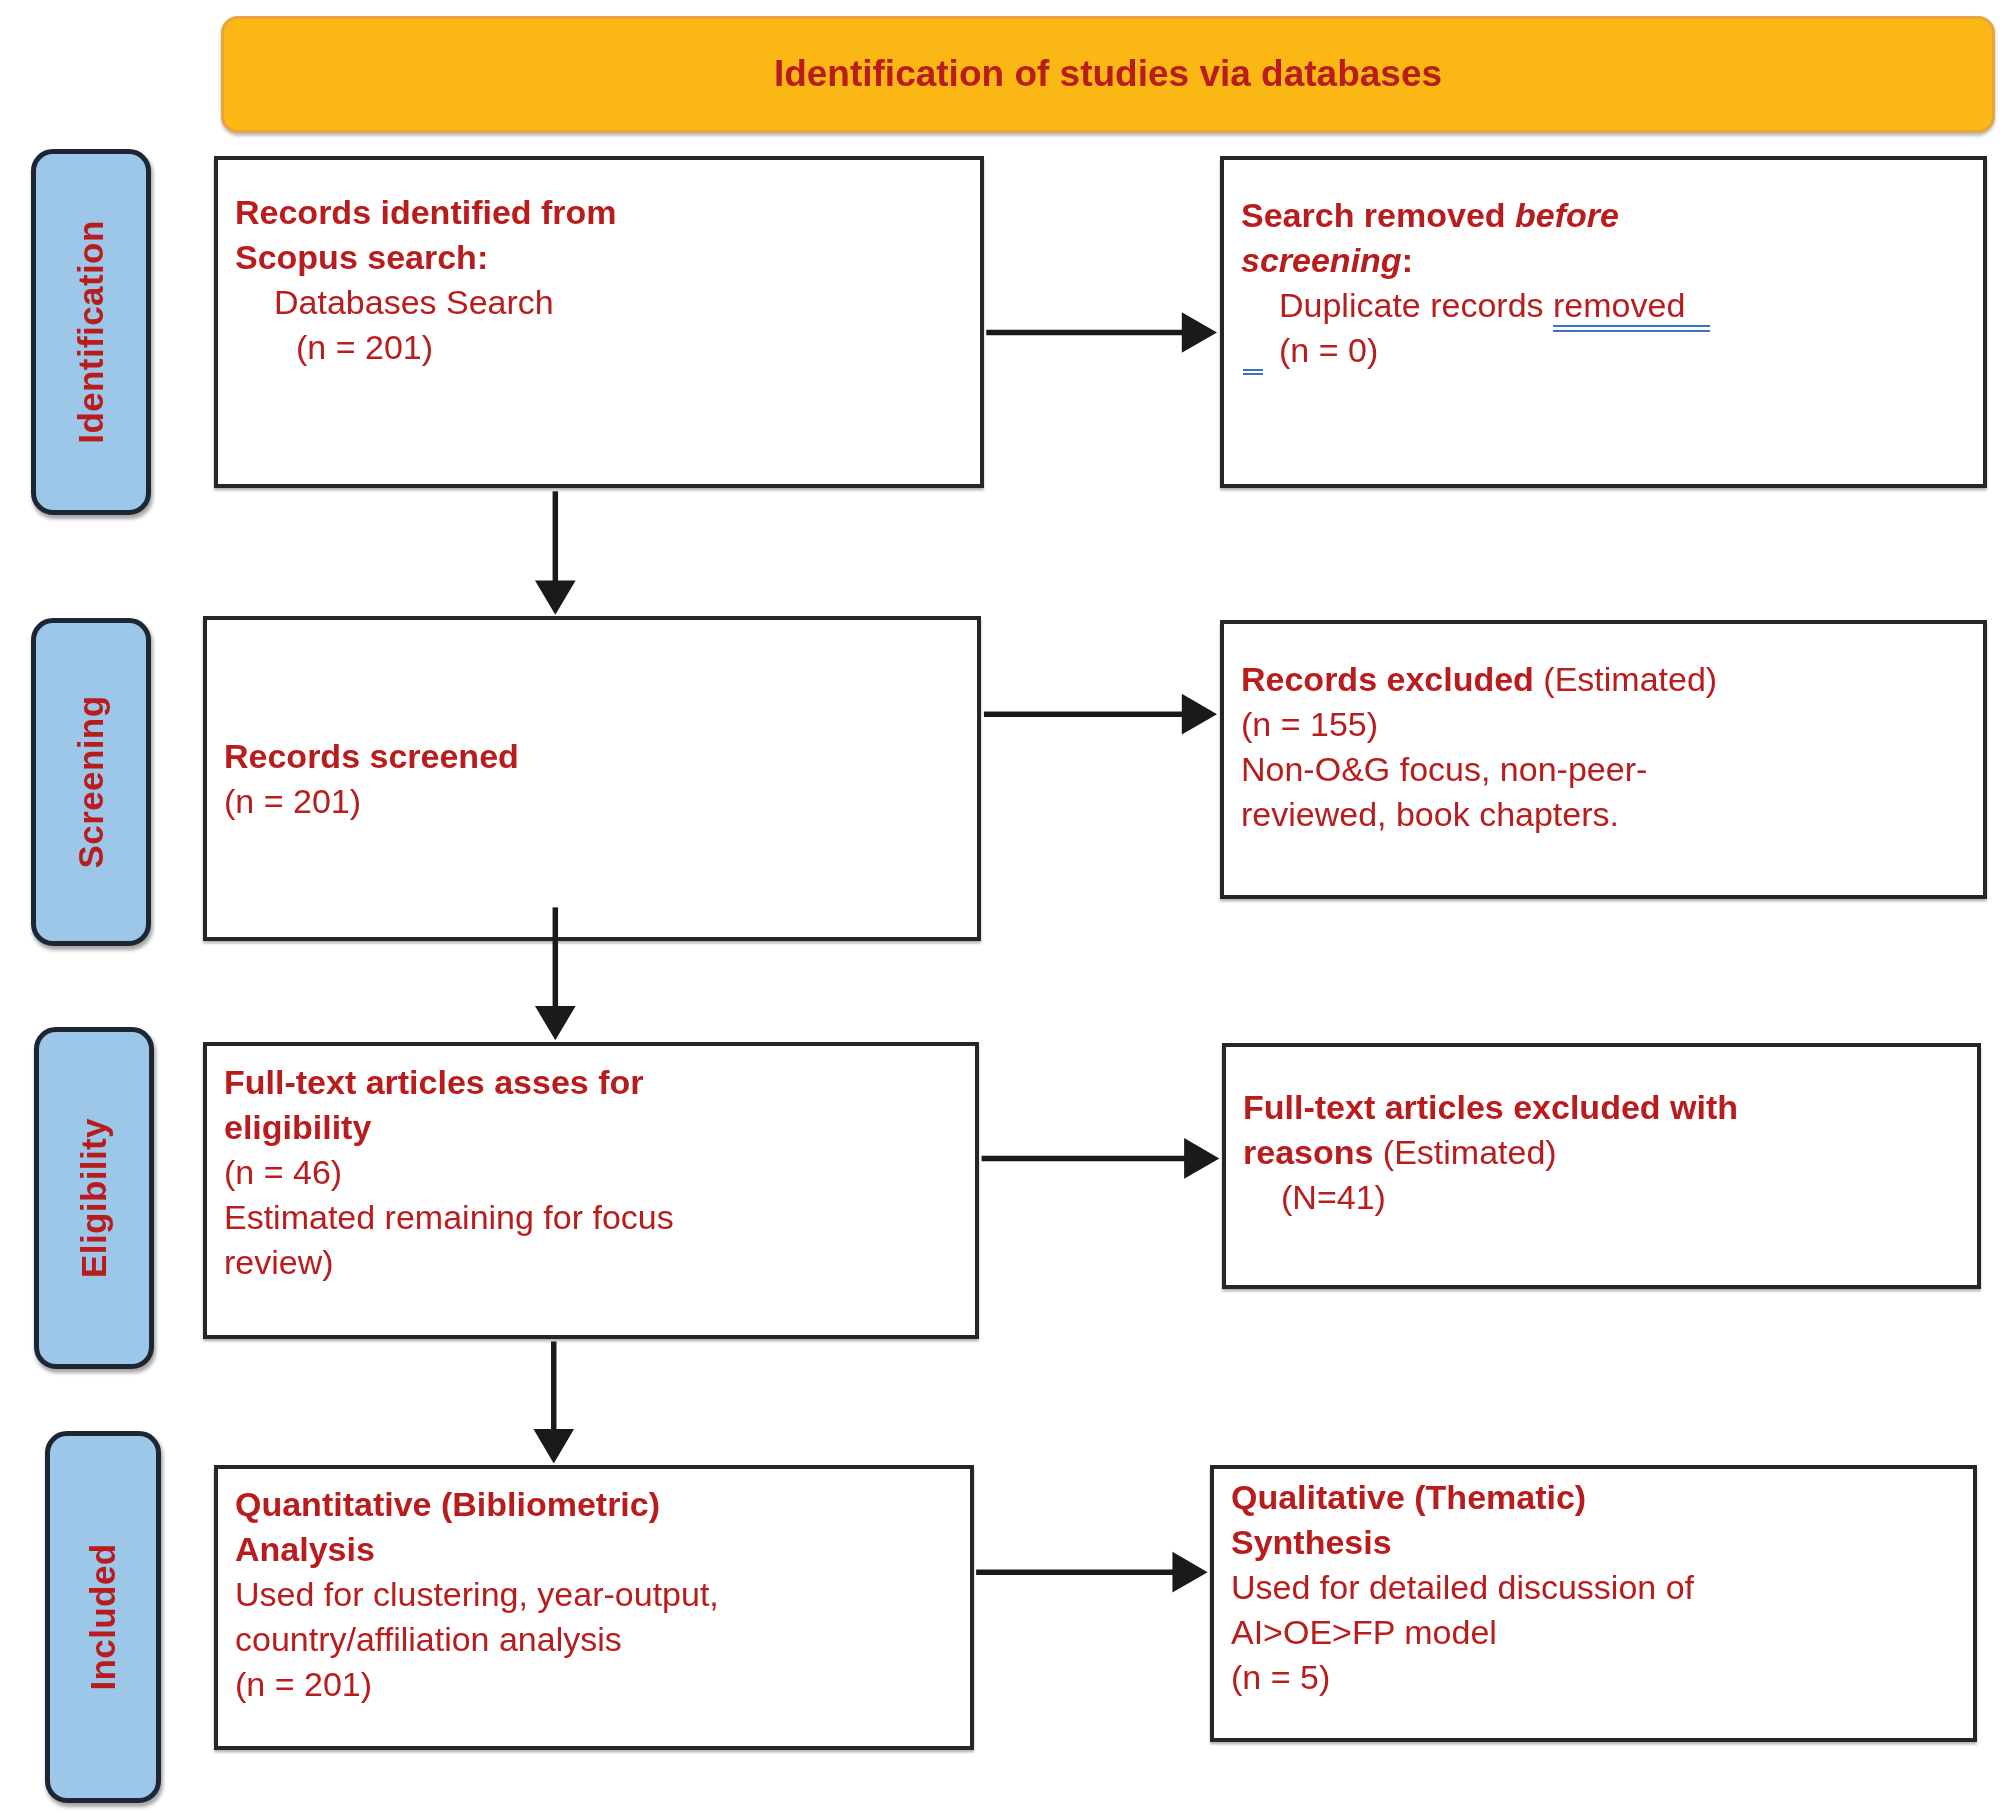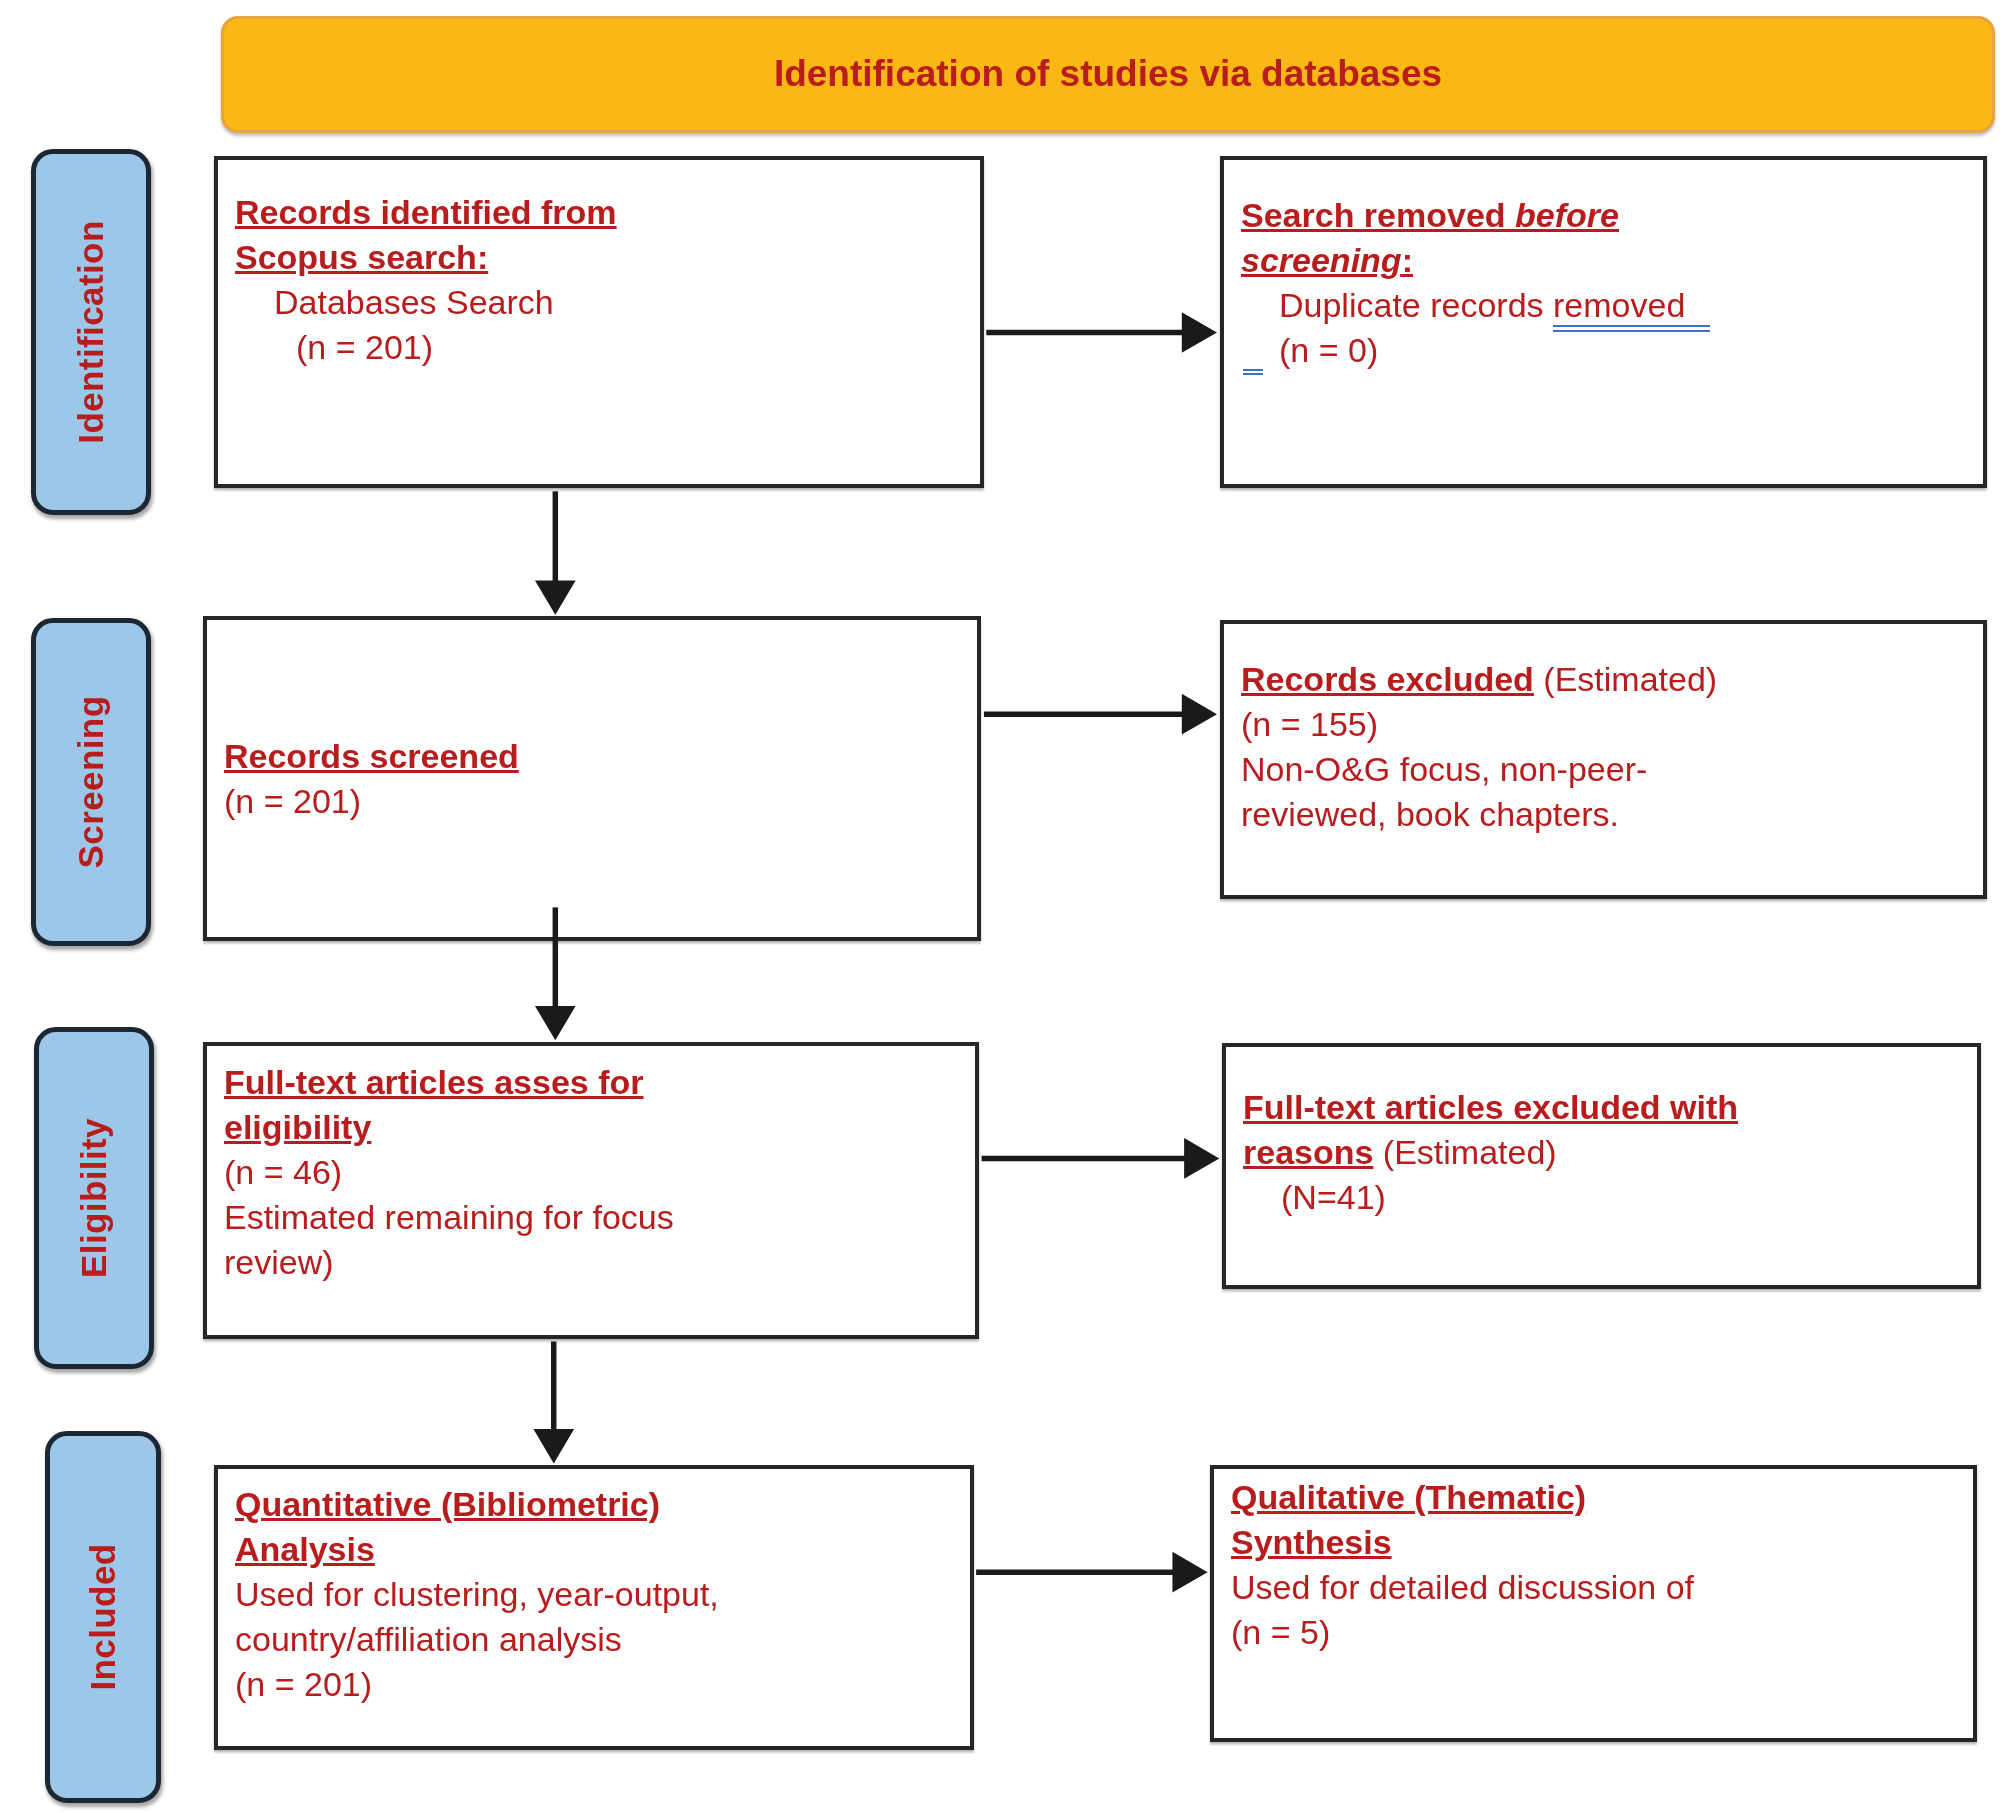--- a/index.html
+++ b/index.html
@@ -44,21 +44,21 @@
     box-sizing:border-box;
     padding-left:17px;
     box-shadow:0 3.1px 2.3px rgba(0,0,0,0.28);
   }
   .flowbox.vcenter{display:flex;flex-direction:column;justify-content:center;}
   .line{
     position:relative;
     font-size:34px;line-height:45px;
     white-space:nowrap;
   }
-  .b{font-weight:bold;text-decoration:underline;}
+  .b{font-weight:bold;}
   .i{font-style:italic;}
   .u{border-bottom:7px double var(--ul);padding-right:25px;padding-bottom:0.8px;}
   .tick{
     position:absolute;left:1.6px;bottom:-1.6px;
     width:20.3px;height:0;
     border-bottom:6.3px double var(--ul);
   }
   
   #arrows{position:absolute;left:0;top:0;}
   #arrows line{stroke:var(--arrow);stroke-width:7;}
@@ -131,20 +131,21 @@
       <div class="line"><span class="b">Analysis</span></div>
       <div class="line"><span>Used for clustering, year-output,</span></div>
       <div class="line"><span>country/affiliation analysis</span></div>
       <div class="line"><span>(n = 201)</span></div>
     </div>
 
   <div class="flowbox" style="left:1210px;top:1465px;width:767px;height:277px;padding-top:6.3px;">
       <div class="line"><span class="b">Qualitative (Thematic)</span></div>
       <div class="line"><span class="b">Synthesis</span></div>
       <div class="line"><span>Used for detailed discussion of</span></div>
+      <div class="line"><span>AI&gt;OE&gt;FP model</span></div>
       <div class="line"><span>(n = 5)</span></div>
     </div>
 
   <svg id="arrows" width="2014" height="1814" viewBox="0 0 2575 2319">
     <g>
       <line x1="710" y1="628" x2="710" y2="748"></line>
       <polygon points="684,742 736,742 710,786"></polygon>
     </g>
     <g>
       <line x1="1261" y1="425" x2="1515" y2="425"></line>

